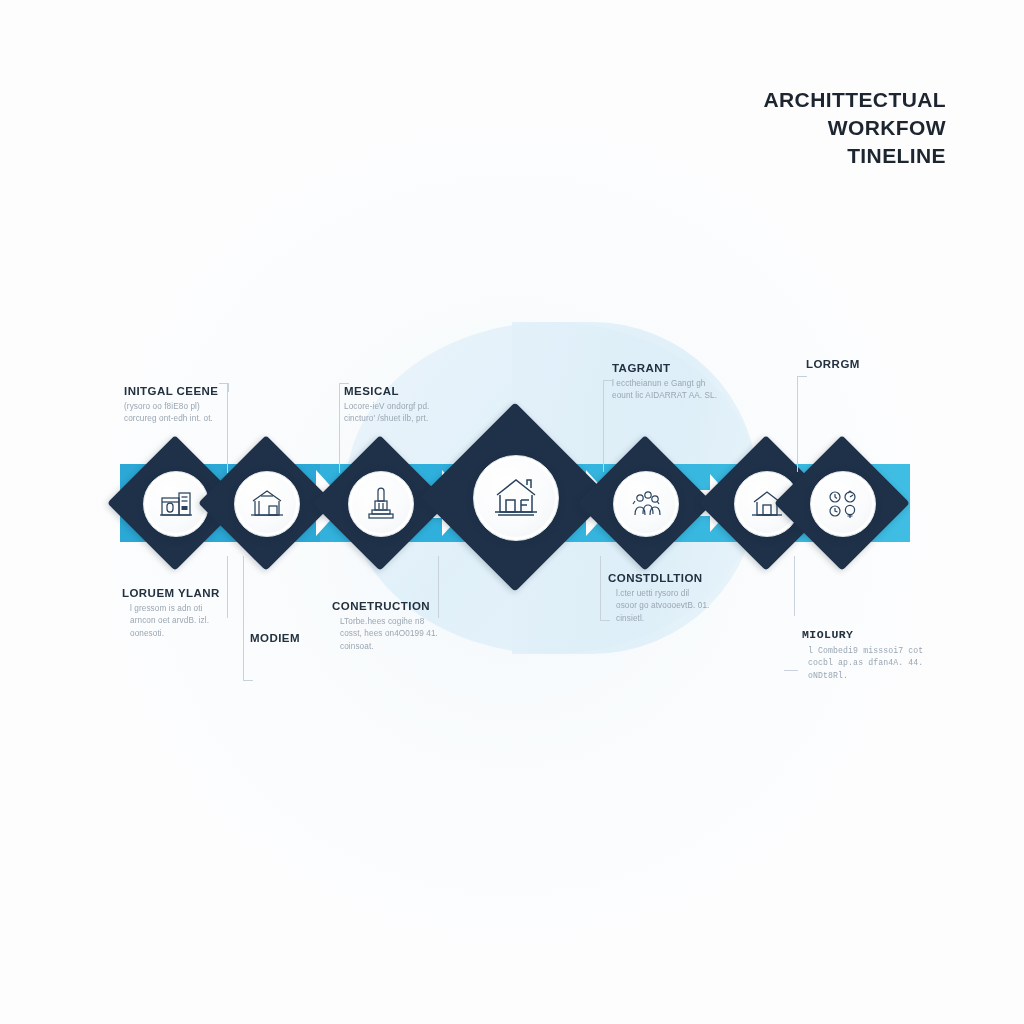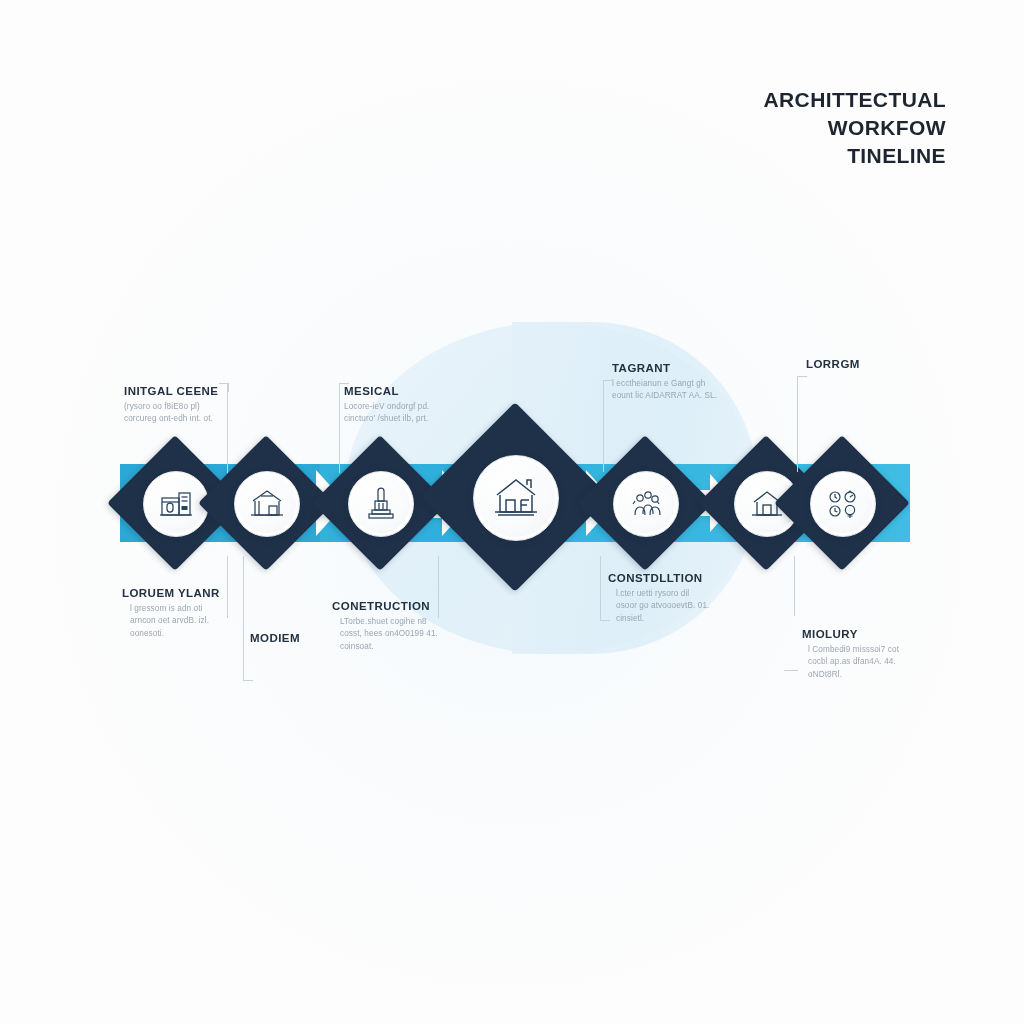--- a/index.html
+++ b/index.html
@@ -305,41 +305,41 @@
 
   <div class="callout" style="left:250px;top:632px;width:128px;">
     <div class="co-head">MODIEM</div>
   </div>
   <div class="lead lead-v" style="left:243px;top:556px;height:124px;"></div>
   <div class="lead lead-h" style="left:243px;top:680px;width:10px;"></div>
 
   <div class="callout" style="left:332px;top:572px;width:140px;margin-top:28px;">
     <div class="co-head">CONETRUCTION</div>
     <div class="co-body" style="padding-left:8px;">
-      <span>LTorbe.shuet cogihe  n8</span>
+      <span>LTorbe.hees cogihe  n8</span>
       <span>cosst, hees on4O0199  41.</span>
       <span>coinsoat.</span>
     </div>
   </div>
   <div class="lead lead-v" style="left:438px;top:556px;height:62px;"></div>
 
   <div class="callout" style="left:608px;top:572px;width:140px;">
     <div class="co-head">CONSTDLLTION</div>
     <div class="co-body" style="padding-left:8px;">
       <span>l.cter uetti  rysoro  dil</span>
       <span>osoor go atvoooevtB.  01.</span>
       <span>cinsietl.</span>
     </div>
   </div>
   <div class="lead lead-v" style="left:600px;top:556px;height:64px;"></div>
   <div class="lead lead-h" style="left:600px;top:620px;width:10px;"></div>
 
   <div class="lead lead-v" style="left:794px;top:556px;height:60px;"></div>
 
-  <div class="callout" style="left:802px;top:628px;width:140px;">
+  <div class="callout" style="left:802px;top:628px;width:140px;font-family:Liberation Mono, monospace;">
     <div class="co-head">MIOLURY</div>
     <div class="co-body" style="padding-left:6px;">
       <span>l Combedi9   misssoi7 cot</span>
       <span>cocbl ap.as dfan4A.  44.</span>
       <span>oNDt8Rl.</span>
     </div>
   </div>
   <div class="lead lead-h" style="left:784px;top:670px;width:14px;"></div>
 
 </div>

